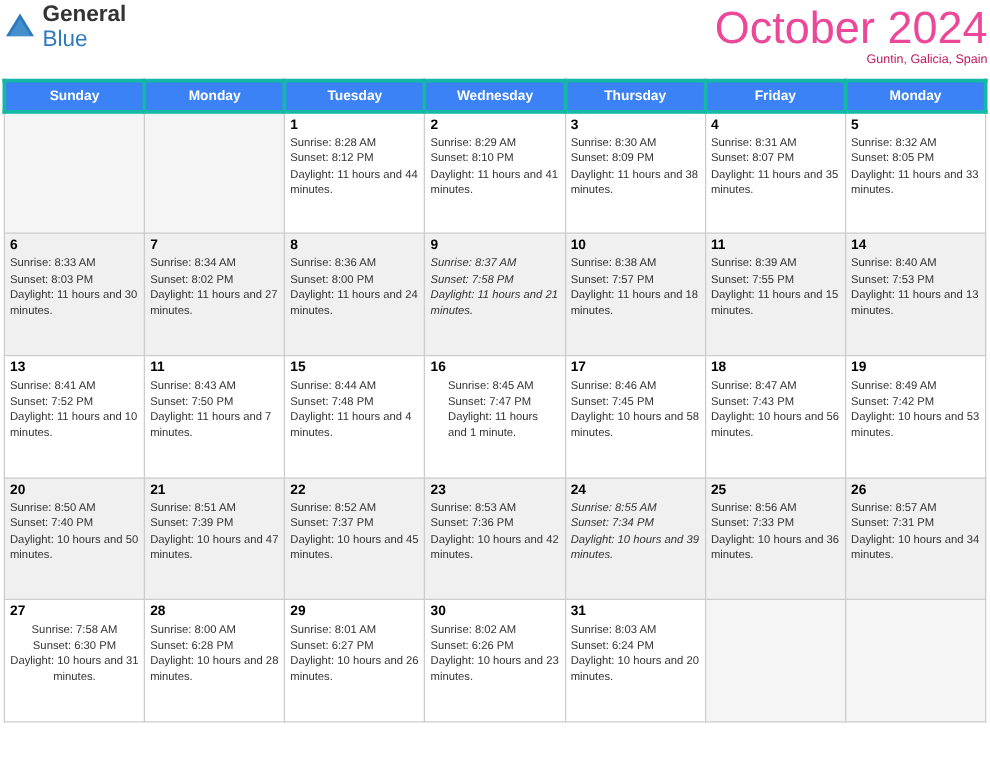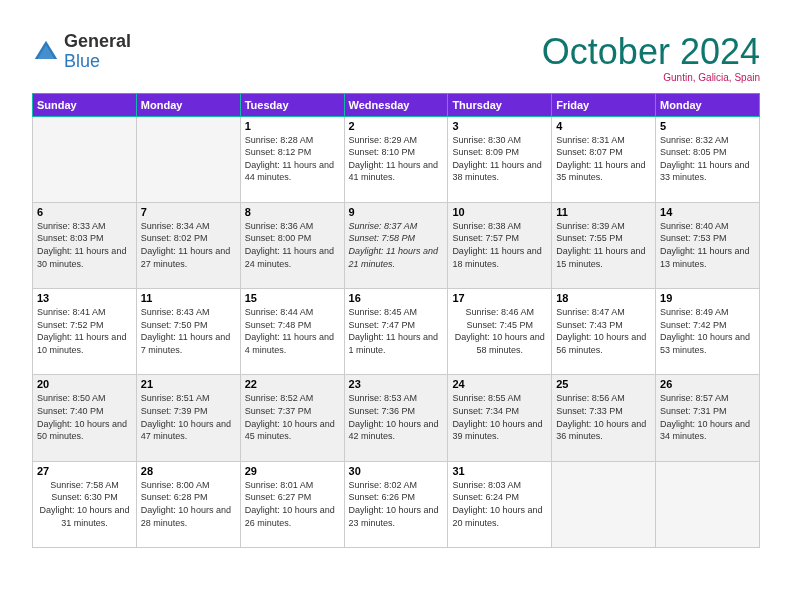--- a/index.html
+++ b/index.html
@@ -6,21 +6,21 @@
     body {
       font-family: Arial, sans-serif;
       background: #fff;
       width: 792px;
       height: 612px;
       overflow: hidden;
     }
     .page {
       width: 792px;
       height: 580px;
-      padding: 32px;
+      padding: 2px;
       display: flex;
       flex-direction: column;
     }
     .header {
       display: flex;
       justify-content: space-between;
       align-items: flex-start;
       margin-bottom: 10px;
     }
     .logo {
@@ -46,43 +46,43 @@
     .logo-icon {
       width: 28px;
       height: 28px;
     }
     .title-block {
       text-align: right;
     }
     .month-title {
       font-size: 36px;
       font-weight: 300;
-      color: #0f766e;
+      color: #ec4899;
       line-height: 1.1;
     }
     .subtitle {
       font-size: 10px;
       color: #be185d;
     }
     .calendar {
       flex: 1;
       border: 1px solid #ccc;
       border-collapse: collapse;
       width: 100%;
       table-layout: fixed;
       font-size: 10px;
     }
     .calendar th {
-      background: #6d28d9;
+      background: #3b82f6;
       color: #fff;
       padding: 5px 4px;
-      text-align: left;
+      text-align: center;
       font-size: 11px;
       font-weight: bold;
-      border: 1px solid #14b8a6;
+      border: 3px solid #14b8a6;
     }
     .calendar td {
       border: 1px solid #ccc;
       vertical-align: top;
       padding: 3px 4px;
       height: 78px;
       background: #fff;
     }
     .calendar td.empty {
       background: #f5f5f5;
@@ -228,27 +228,27 @@
 Daylight: 11 hours and 7 minutes.</div>
           </td>
           <td>
             <span class="day-num">15</span>
             <div class="day-info" style="white-space: pre-line;">Sunrise: 8:44 AM
 Sunset: 7:48 PM
 Daylight: 11 hours and 4 minutes.</div>
           </td>
           <td>
             <span class="day-num">16</span>
-            <div class="day-info" style="white-space: pre-line;">Sunrise: 8:45 AM
+            <div class="day-info" style="white-space: pre-line; margin-left: 14px;">Sunrise: 8:45 AM
 Sunset: 7:47 PM
 Daylight: 11 hours and 1 minute.</div>
           </td>
           <td>
             <span class="day-num">17</span>
-            <div class="day-info" style="white-space: pre-line; text-align: center;">Sunrise: 8:46 AM
+            <div class="day-info" style="white-space: pre-line;">Sunrise: 8:46 AM
 Sunset: 7:45 PM
 Daylight: 10 hours and 58 minutes.</div>
           </td>
           <td>
             <span class="day-num">18</span>
             <div class="day-info" style="white-space: pre-line;">Sunrise: 8:47 AM
 Sunset: 7:43 PM
 Daylight: 10 hours and 56 minutes.</div>
           </td>
           <td>
@@ -278,21 +278,21 @@
 Daylight: 10 hours and 45 minutes.</div>
           </td>
           <td>
             <span class="day-num">23</span>
             <div class="day-info" style="white-space: pre-line;">Sunrise: 8:53 AM
 Sunset: 7:36 PM
 Daylight: 10 hours and 42 minutes.</div>
           </td>
           <td>
             <span class="day-num">24</span>
-            <div class="day-info" style="white-space: pre-line;">Sunrise: 8:55 AM
+            <div class="day-info" style="white-space: pre-line; font-style: italic;">Sunrise: 8:55 AM
 Sunset: 7:34 PM
 Daylight: 10 hours and 39 minutes.</div>
           </td>
           <td>
             <span class="day-num">25</span>
             <div class="day-info" style="white-space: pre-line;">Sunrise: 8:56 AM
 Sunset: 7:33 PM
 Daylight: 10 hours and 36 minutes.</div>
           </td>
           <td>

